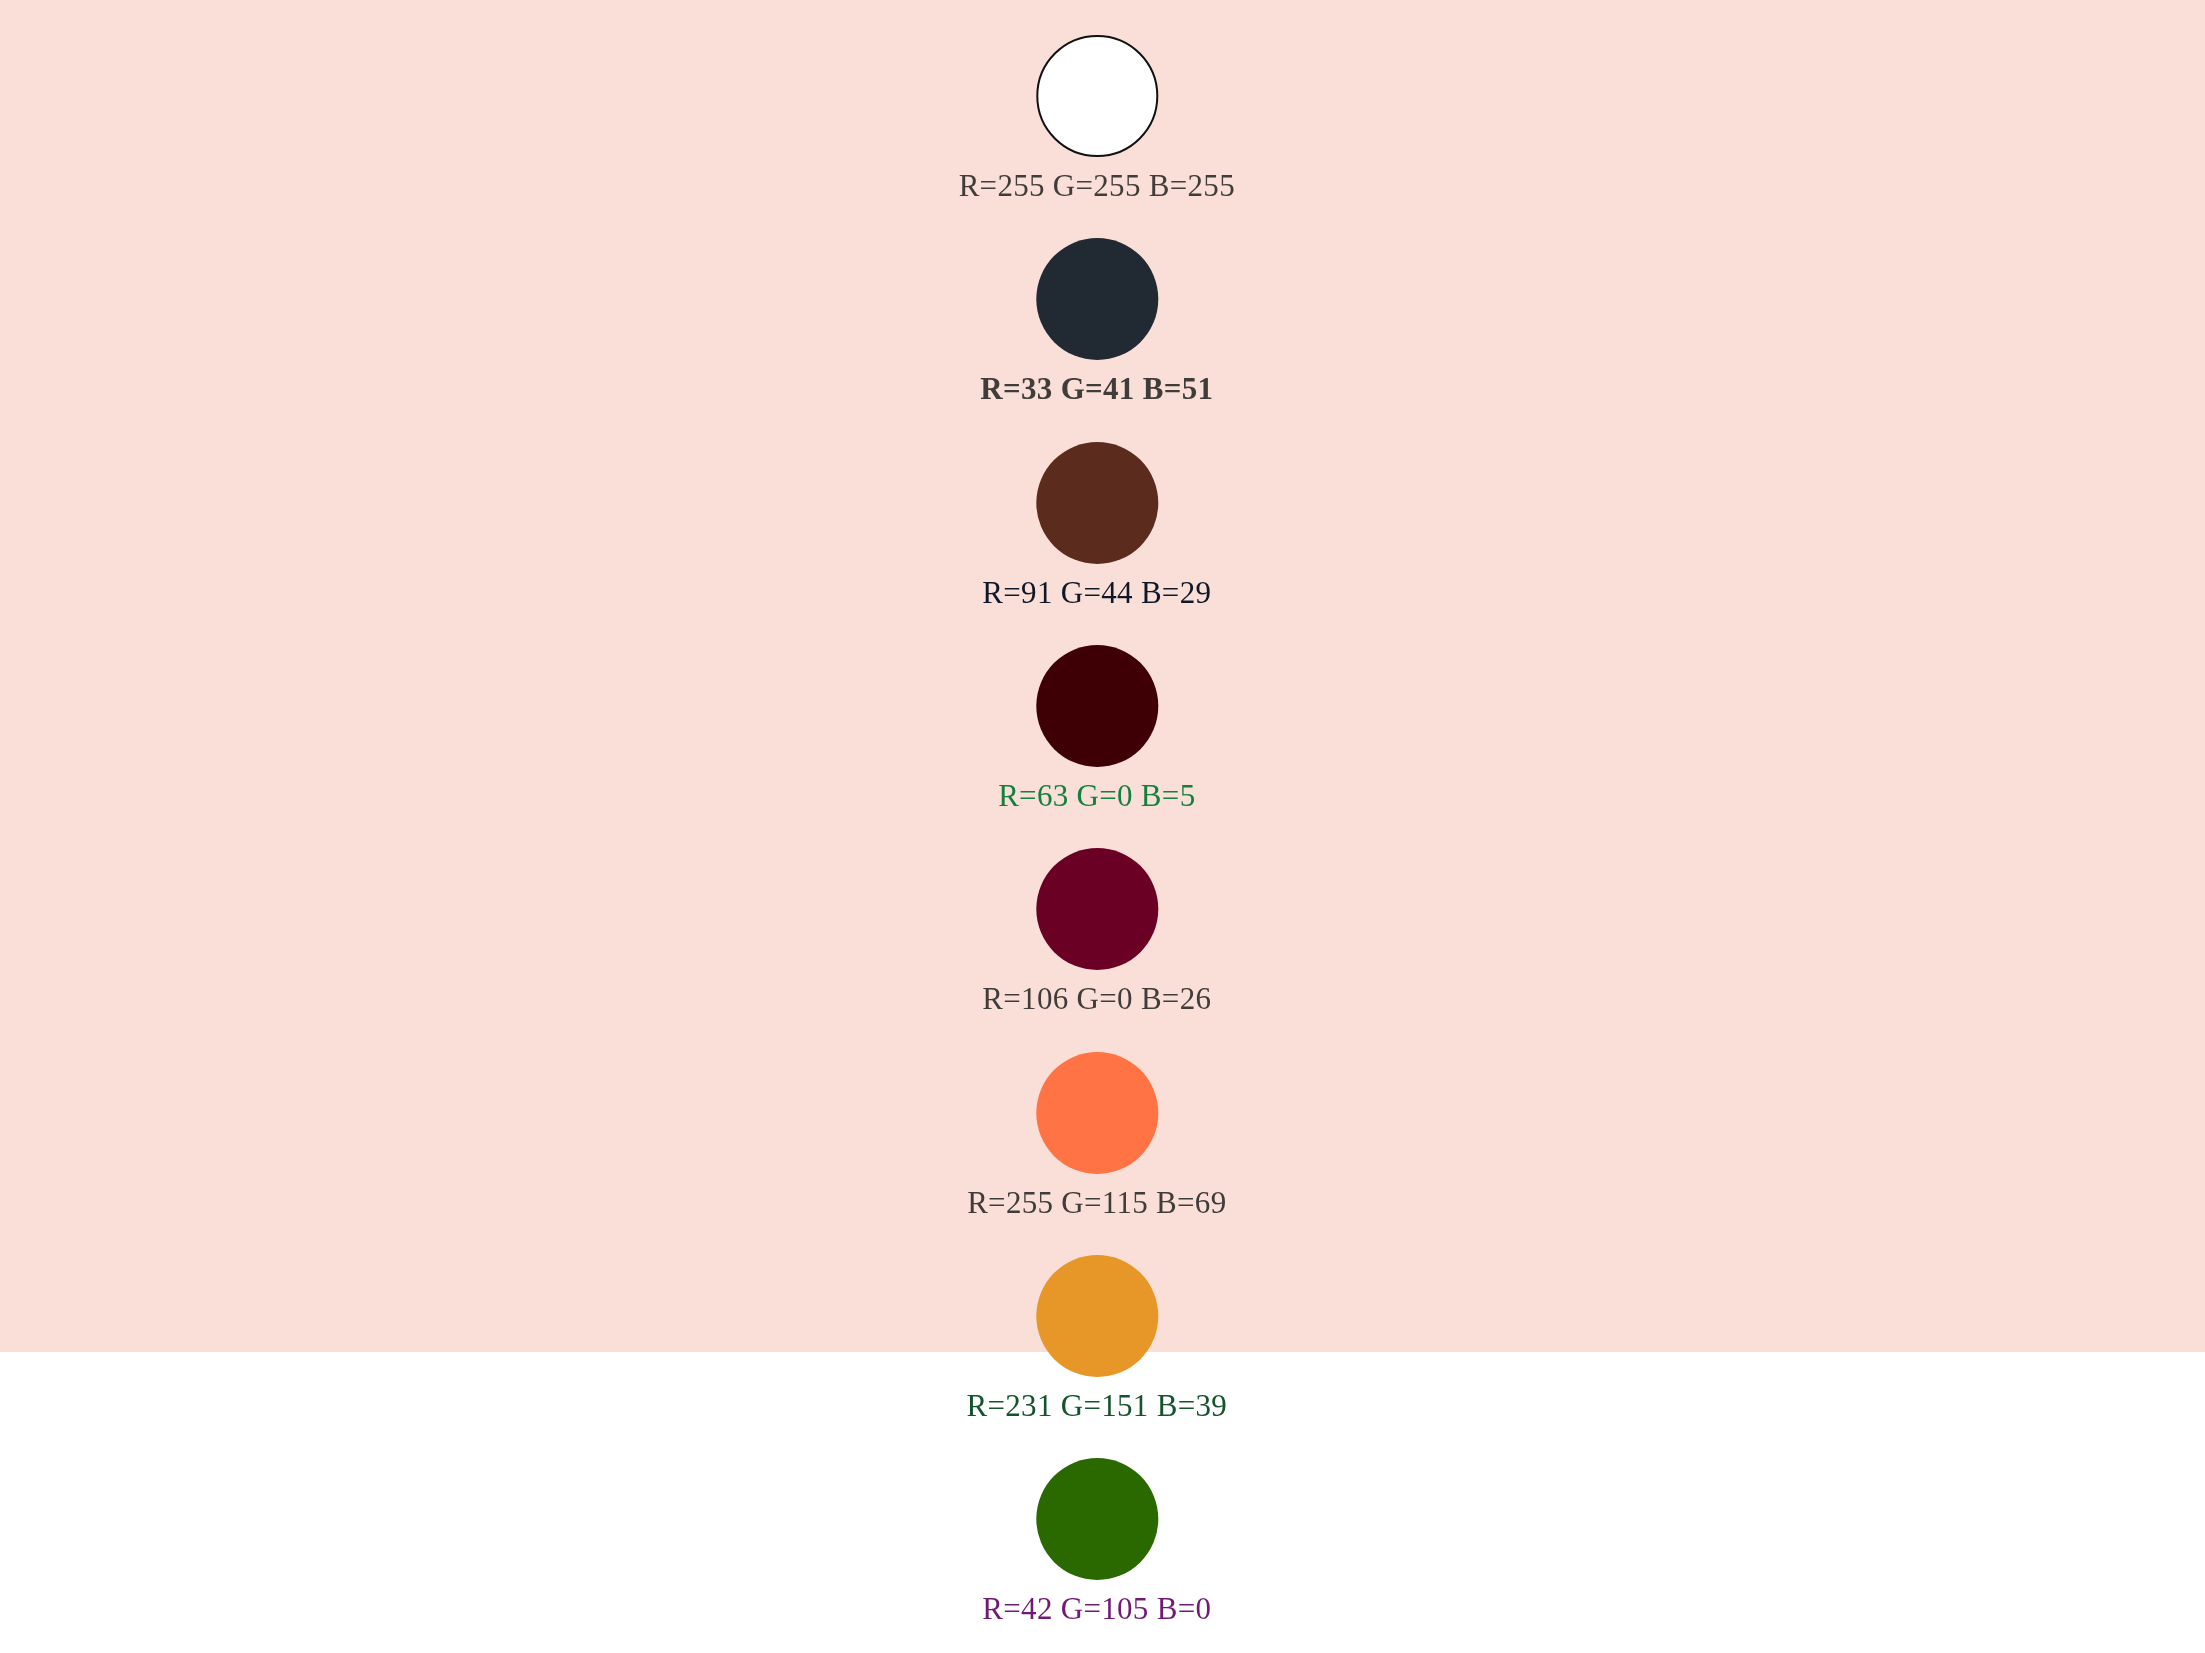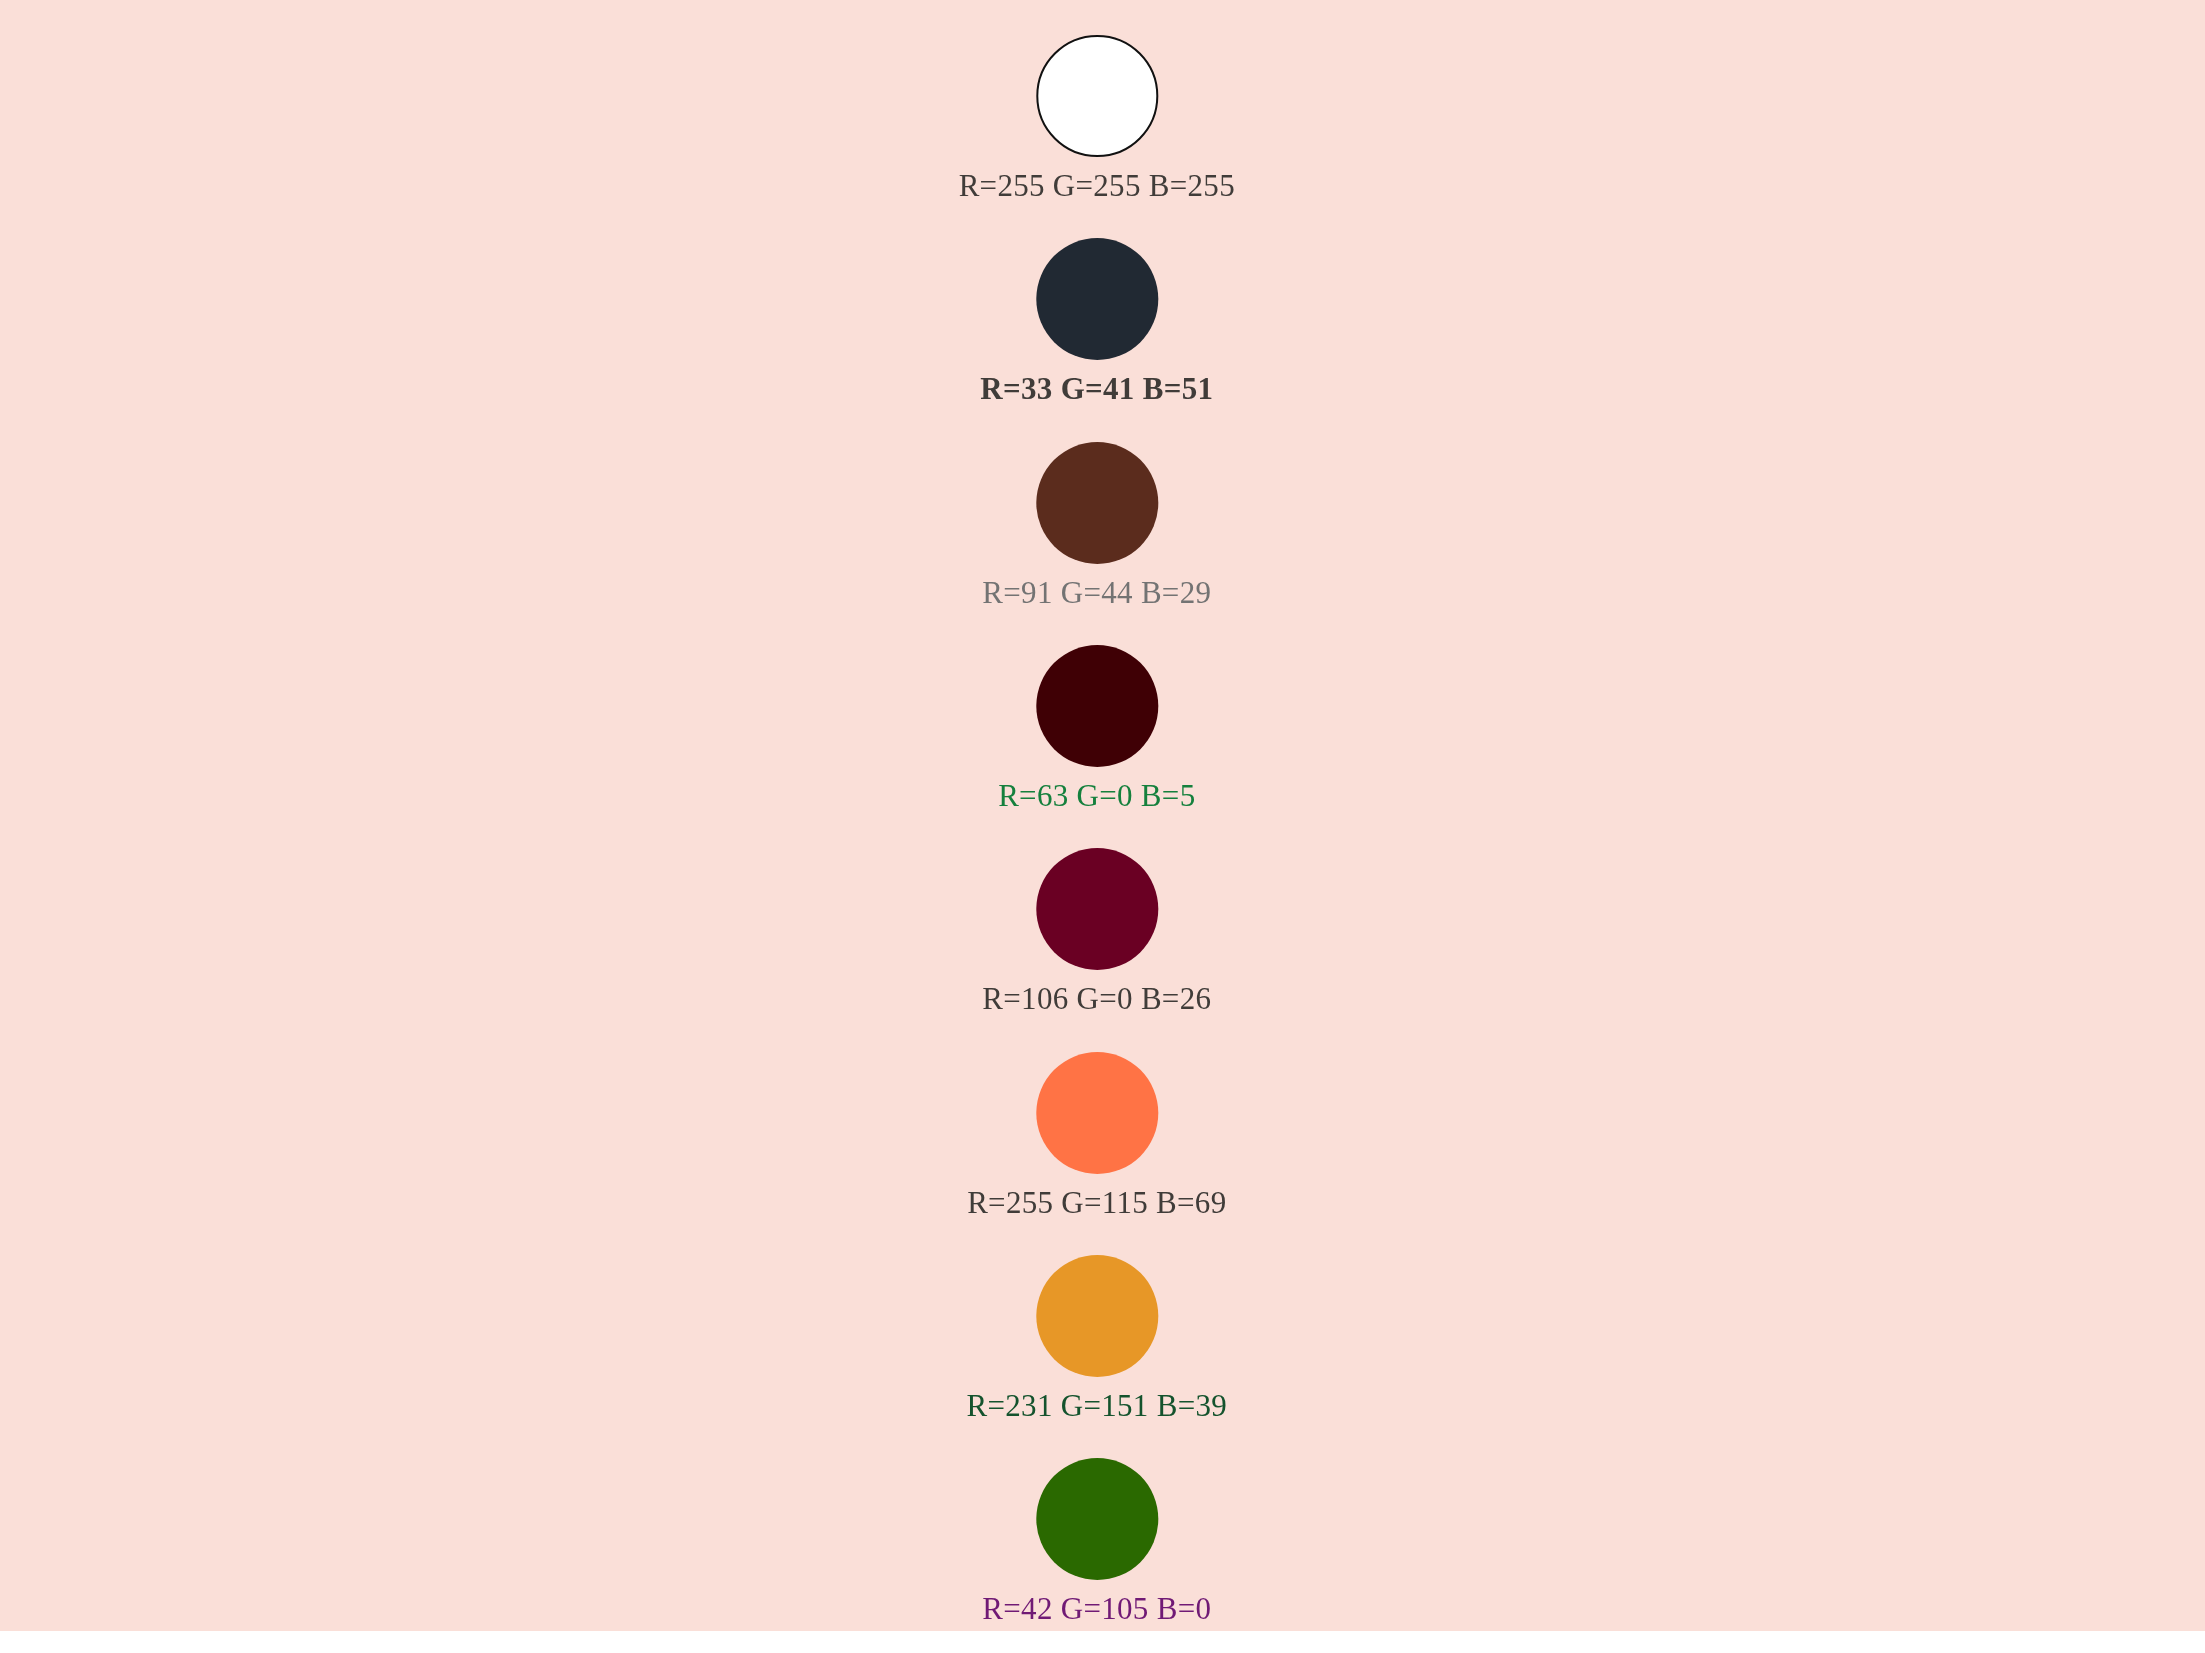--- a/index.html
+++ b/index.html
@@ -9,21 +9,21 @@
   }
   body {
     width: 2205px;
     height: 1654px;
     overflow: hidden;
     font-family: "Liberation Serif", "DejaVu Serif", serif;
   }
   #stage {
     position: relative;
     width: 2205px;
-    height: 1631px;
+    height: 1352px;
     background: #FADFD8;
   }
   .swatch-group {
     position: absolute;
     left: 0;
     width: 2205px;
     display: flex;
     flex-direction: column;
     align-items: center;
   }
@@ -54,21 +54,21 @@
 <div class="swatch-group" style="top: 35px;">
       <div class="swatch-dot" style="background: rgb(255, 255, 255); border: 2.3px solid rgb(17, 17, 17);"></div>
       <div class="swatch-label" style="color: rgb(64, 60, 57);">R=255 G=255 B=255</div>
     </div>
     <div class="swatch-group" style="top: 238px;">
       <div class="swatch-dot" style="background: rgb(33, 41, 51);"></div>
       <div class="swatch-label" style="color: rgb(64, 60, 57); font-weight: bold;">R=33 G=41 B=51</div>
     </div>
     <div class="swatch-group" style="top: 442px;">
       <div class="swatch-dot" style="background: rgb(91, 44, 29);"></div>
-      <div class="swatch-label" style="color: #737373;">R=91 G=44 B=29</div>
+      <div class="swatch-label" style="color: #0f172a;">R=91 G=44 B=29</div>
     </div>
     <div class="swatch-group" style="top: 645px;">
       <div class="swatch-dot" style="background: rgb(63, 0, 5);"></div>
       <div class="swatch-label" style="color: #15803d;">R=63 G=0 B=5</div>
     </div>
     <div class="swatch-group" style="top: 848px;">
       <div class="swatch-dot" style="background: rgb(106, 0, 35);"></div>
       <div class="swatch-label" style="color: rgb(64, 60, 57);">R=106 G=0 B=26</div>
     </div>
     <div class="swatch-group" style="top: 1052px;">

